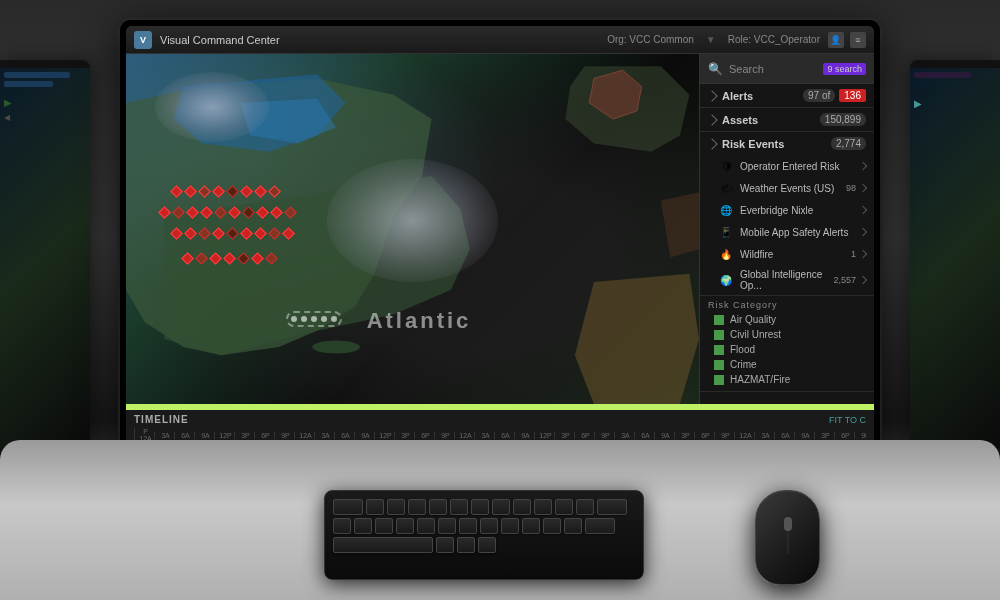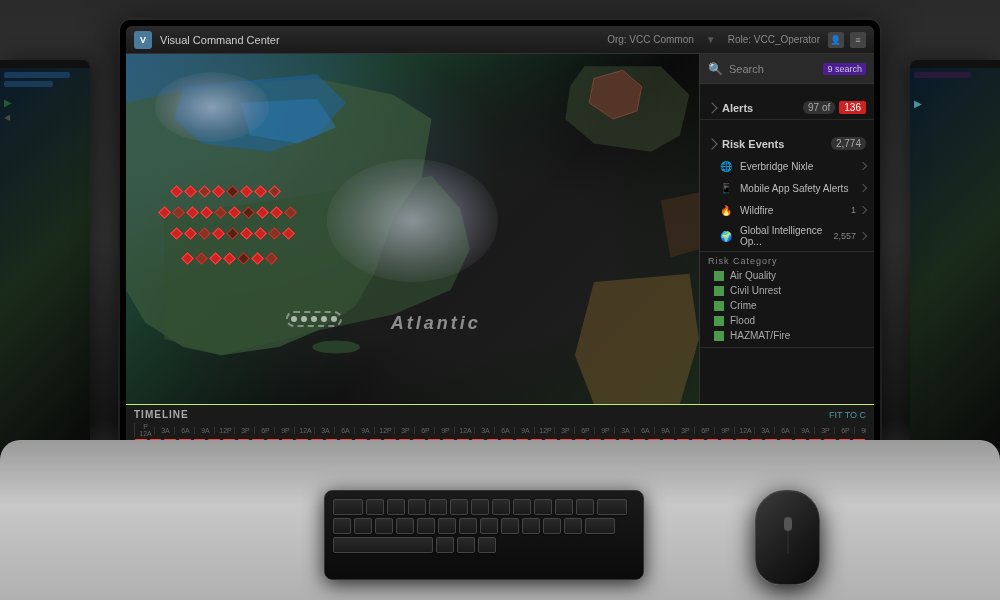--- a/index.html
+++ b/index.html
@@ -157,32 +157,30 @@
     }
     .weather-1 { top: 30%; left: 35%; width: 30%; height: 35%; }
     .weather-2 { top: 5%; left: 5%; width: 20%; height: 20%; }
 
     
     .atlantic-label {
       position: absolute;
       bottom: 20%;
       left: 42%;
       color: rgba(255,255,255,0.5);
-      font-size: 18px;
-      font-style: italic;
+      font-size: 22px;
       letter-spacing: 3px;
       font-weight: bold;
-      margin-left: 24px;
     }
 
     
     .timeline-bar {
       height: 70px;
       background: #1a1a1a;
-      border-top: 1px solid #bef264;
+      border-top: 6px solid #bef264;
       flex-shrink: 0;
       padding: 4px 8px;
     }
     .timeline-header {
       display: flex;
       align-items: center;
       justify-content: space-between;
       margin-bottom: 3px;
     }
     .timeline-title {
@@ -268,37 +266,36 @@
     .search-icon-svg {
       color: #888;
       font-size: 12px;
     }
     .search-input-display {
       color: #888;
       font-size: 11px;
       flex: 1;
     }
     .search-badge {
-      background: #4c1d95;
+      background: #6d28d9;
       color: #ccc;
       font-size: 9px;
       padding: 1px 4px;
       border-radius: 2px;
     }
 
     
     .panel-section {
       border-bottom: 1px solid #2a2a2a;
     }
     .panel-row {
       display: flex;
       align-items: center;
       padding: 5px 8px;
       cursor: pointer;
-      margin-top: 12px;
     }
     .panel-expand {
       width: 8px;
       height: 8px;
       border-right: 1px solid #666;
       border-bottom: 1px solid #666;
       transform: rotate(-45deg);
       margin-right: 6px;
       flex-shrink: 0;
     }
@@ -633,30 +630,49 @@
 
           <div class="panel-section">
             <div class="panel-row">
               <div class="panel-expand"></div>
               <span class="panel-label">Alerts</span>
               <span class="panel-count">97 of</span>
               <span class="panel-count-red">136</span>
             </div>
           </div>
 
+          <div class="panel-section">
+            <div class="panel-row">
+              <div class="panel-expand"></div>
+              <span class="panel-label">Assets</span>
+              <span class="panel-count">150,899</span>
+            </div>
+          </div>
 
           <div class="panel-section">
             <div class="panel-row">
               <div class="panel-expand"></div>
               <span class="panel-label">Risk Events</span>
               <span class="panel-count">2,774</span>
             </div>
 
             <div id="risk-sub-items">
                 <div class="sub-item">
+    <span class="sub-icon">🛡</span>
+    <span class="sub-label">Operator Entered Risk</span>
+
+    <div class="sub-expand"></div>
+  </div>
+                <div class="sub-item">
+    <span class="sub-icon">🌤</span>
+    <span class="sub-label">Weather Events (US)</span>
+    <span class="sub-count">98</span>
+    <div class="sub-expand"></div>
+  </div>
+                <div class="sub-item">
     <span class="sub-icon">🌐</span>
     <span class="sub-label">Everbridge Nixle</span>
 
     <div class="sub-expand"></div>
   </div>
                 <div class="sub-item">
     <span class="sub-icon">📱</span>
     <span class="sub-label">Mobile App Safety Alerts</span>
 
     <div class="sub-expand"></div>
@@ -683,25 +699,25 @@
                 <div class="risk-cat-item">
     <div class="risk-checkbox checked"></div>
     <span class="risk-label">Air Quality</span>
   </div>
                 <div class="risk-cat-item">
     <div class="risk-checkbox checked"></div>
     <span class="risk-label">Civil Unrest</span>
   </div>
                 <div class="risk-cat-item">
     <div class="risk-checkbox checked"></div>
-    <span class="risk-label">Crime</span>
+    <span class="risk-label">Flood</span>
   </div>
                 <div class="risk-cat-item">
     <div class="risk-checkbox checked"></div>
-    <span class="risk-label">Flood</span>
+    <span class="risk-label">Crime</span>
   </div>
                 <div class="risk-cat-item">
     <div class="risk-checkbox checked"></div>
     <span class="risk-label">HAZMAT/Fire</span>
   </div>
                 <div class="risk-cat-item">
     
     
   </div>
               </div>

